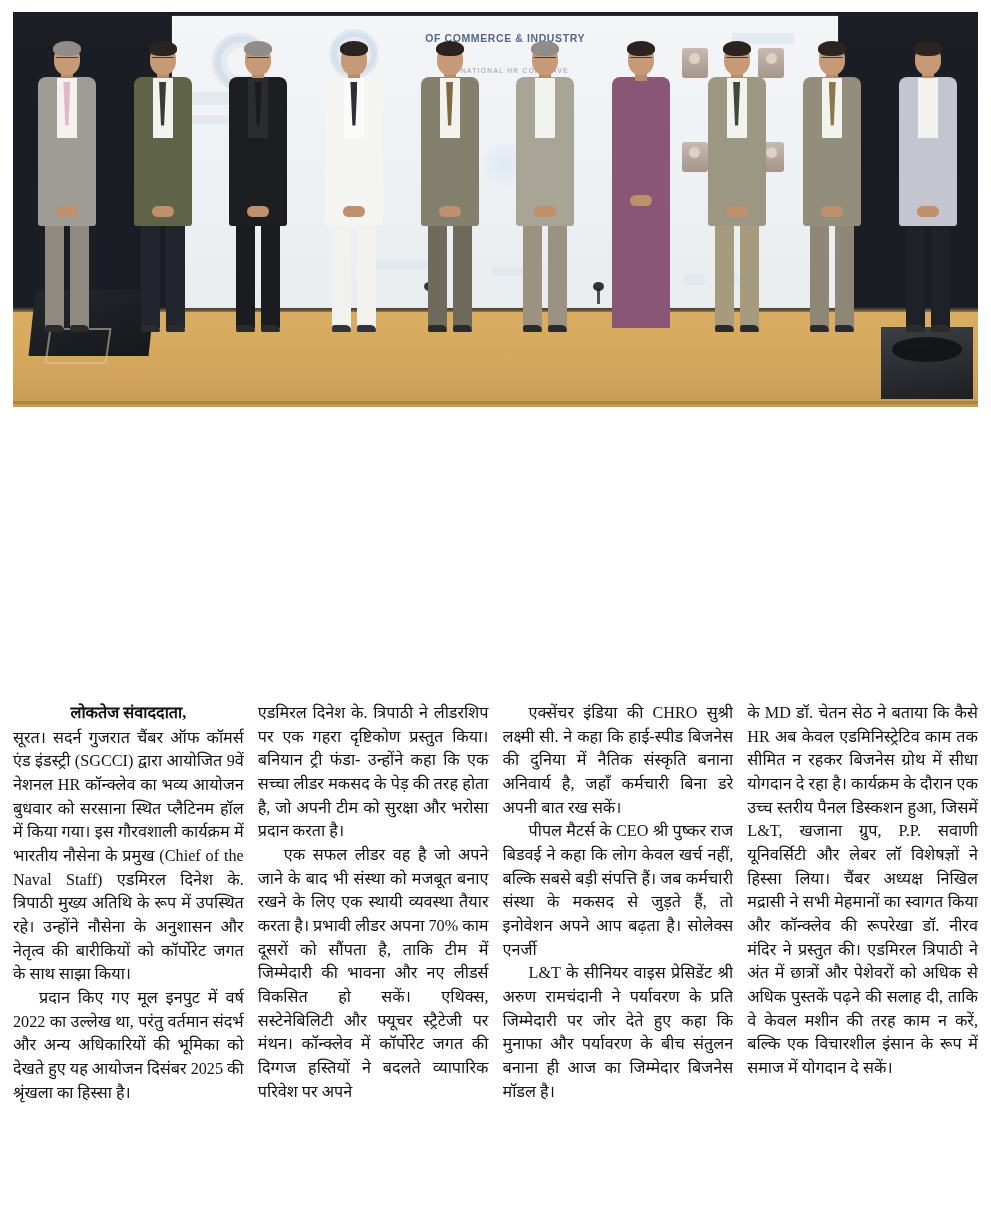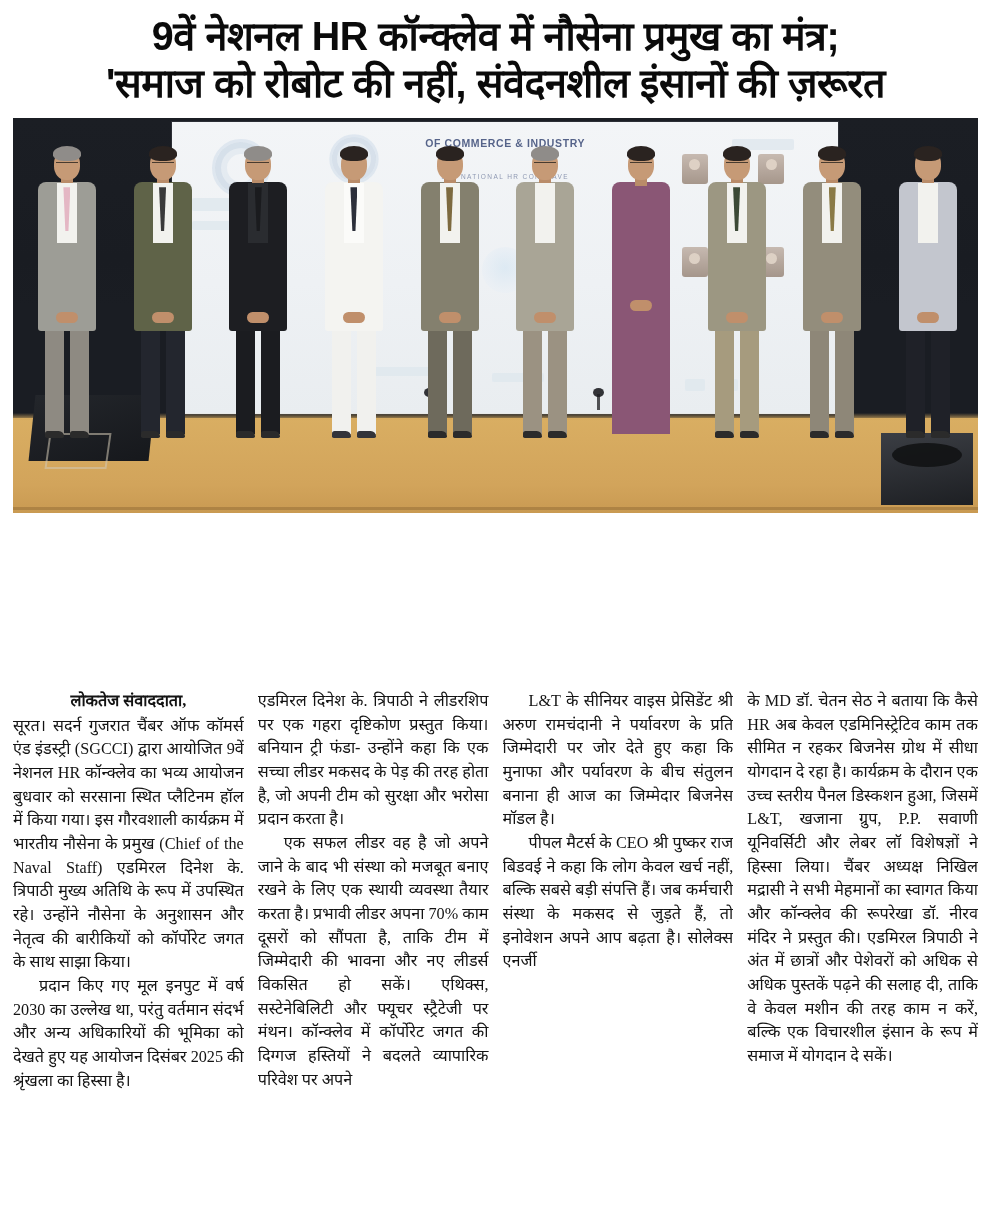--- a/index.html
+++ b/index.html
@@ -369,24 +369,20 @@
     text-align: center;
     font-weight: bold;
     margin-bottom: 1px;
   }
 </style>
 </head>
 <body>
 
 <div class="page">
 
-  <div class="headline">
-    <div class="headline-line l1">9वें नेशनल HR  कॉन्क्लेव में नौसेना प्रमुख का मंत्र;</div>
-    <div class="headline-line l2">'समाज को रोबोट की नहीं, संवेदनशील इंसानों की ज़रूरत</div>
-  </div>
 
 
   <div class="photo">
     <div class="photo-backdrop"></div>
 
     <div class="banner-panel">
       <div class="banner-title">
         <div>OF COMMERCE &amp; INDUSTRY</div>
       </div>
       <div class="banner-sub">9TH NATIONAL HR CONCLAVE</div>
@@ -601,31 +597,32 @@
       </div>
 
     </div>
   </div>
 
   <div class="body-cols">
 
     <div class="col">
       <span class="byline-credit">लोकतेज  संवाददाता,</span>
       <p>सूरत। सदर्न गुजरात चैंबर ऑफ कॉमर्स एंड इंडस्ट्री (SGCCI) द्वारा आयोजित 9वें नेशनल HR कॉन्क्लेव का भव्य आयोजन बुधवार को सरसाना स्थित प्लैटिनम हॉल में किया गया। इस गौरवशाली कार्यक्रम में भारतीय नौसेना के प्रमुख (Chief of the Naval Staff) एडमिरल दिनेश के. त्रिपाठी मुख्य अतिथि के रूप में उपस्थित रहे। उन्होंने नौसेना के अनुशासन और नेतृत्व की बारीकियों को कॉर्पोरेट जगत के साथ साझा किया।</p>
-      <p class="indent">प्रदान किए गए मूल इनपुट में वर्ष 2030 का उल्लेख था, परंतु वर्तमान संदर्भ और अन्य अधिकारियों की भूमिका को देखते हुए यह आयोजन दिसंबर 2025 की श्रृंखला का हिस्सा है।</p>
+      <p class="indent">प्रदान किए गए मूल इनपुट में वर्ष 2022 का उल्लेख था, परंतु वर्तमान संदर्भ और अन्य अधिकारियों की भूमिका को देखते हुए यह आयोजन दिसंबर 2025 की श्रृंखला का हिस्सा है।</p>
     </div>
 
     <div class="col">
       <p>एडमिरल दिनेश के. त्रिपाठी ने लीडरशिप पर एक गहरा दृष्टिकोण प्रस्तुत किया। बनियान ट्री फंडा- उन्होंने कहा कि एक सच्चा लीडर मकसद के पेड़ की तरह होता है, जो अपनी टीम को सुरक्षा और भरोसा प्रदान करता है।</p>
       <p class="indent">एक सफल लीडर वह है जो अपने जाने के बाद भी संस्था को मजबूत बनाए रखने के लिए एक स्थायी व्यवस्था तैयार करता है। प्रभावी लीडर अपना 70% काम दूसरों को सौंपता है, ताकि टीम में जिम्मेदारी की भावना और नए लीडर्स विकसित हो सकें। एथिक्स, सस्टेनेबिलिटी और फ्यूचर स्ट्रैटेजी पर मंथन। कॉन्क्लेव में कॉर्पोरेट जगत की दिग्गज हस्तियों ने बदलते व्यापारिक परिवेश पर अपने</p>
     </div>
 
     <div class="col">
+      <p class="indent">एक्सेंचर इंडिया की CHRO सुश्री लक्ष्मी सी. ने कहा कि हाई-स्पीड बिजनेस की दुनिया में नैतिक संस्कृति बनाना अनिवार्य है, जहाँ कर्मचारी बिना डरे अपनी बात रख सकें।</p>
+      <p class="indent">पीपल मैटर्स के CEO श्री पुष्कर राज बिडवई ने कहा कि लोग केवल खर्च नहीं, बल्कि सबसे बड़ी संपत्ति हैं। जब कर्मचारी संस्था के मकसद से जुड़ते हैं, तो इनोवेशन अपने आप बढ़ता है। सोलेक्स एनर्जी</p>
       <p class="indent">L&amp;T के सीनियर वाइस प्रेसिडेंट श्री अरुण रामचंदानी ने पर्यावरण के प्रति जिम्मेदारी पर जोर देते हुए कहा कि मुनाफा और पर्यावरण के बीच संतुलन बनाना ही आज का जिम्मेदार बिजनेस मॉडल है।</p>
-      <p class="indent">पीपल मैटर्स के CEO श्री पुष्कर राज बिडवई ने कहा कि लोग केवल खर्च नहीं, बल्कि सबसे बड़ी संपत्ति हैं। जब कर्मचारी संस्था के मकसद से जुड़ते हैं, तो इनोवेशन अपने आप बढ़ता है। सोलेक्स एनर्जी</p>
     </div>
 
     <div class="col">
       <p>के MD डॉ. चेतन सेठ ने बताया कि कैसे HR अब केवल एडमिनिस्ट्रेटिव काम तक सीमित न रहकर बिजनेस ग्रोथ में सीधा योगदान दे रहा है। कार्यक्रम के दौरान एक उच्च स्तरीय पैनल डिस्कशन हुआ, जिसमें L&amp;T, खजाना ग्रुप, P.P. सवाणी यूनिवर्सिटी और लेबर लॉ विशेषज्ञों ने हिस्सा लिया। चैंबर अध्यक्ष निखिल मद्रासी ने सभी मेहमानों का स्वागत किया और कॉन्क्लेव की रूपरेखा डॉ. नीरव मंदिर ने प्रस्तुत की। एडमिरल त्रिपाठी ने अंत में छात्रों और पेशेवरों को अधिक से अधिक पुस्तकें पढ़ने की सलाह दी, ताकि वे केवल मशीन की तरह काम न करें, बल्कि एक विचारशील इंसान के रूप में समाज में योगदान दे सकें।</p>
     </div>
 
   </div>
 
 </div>
 

